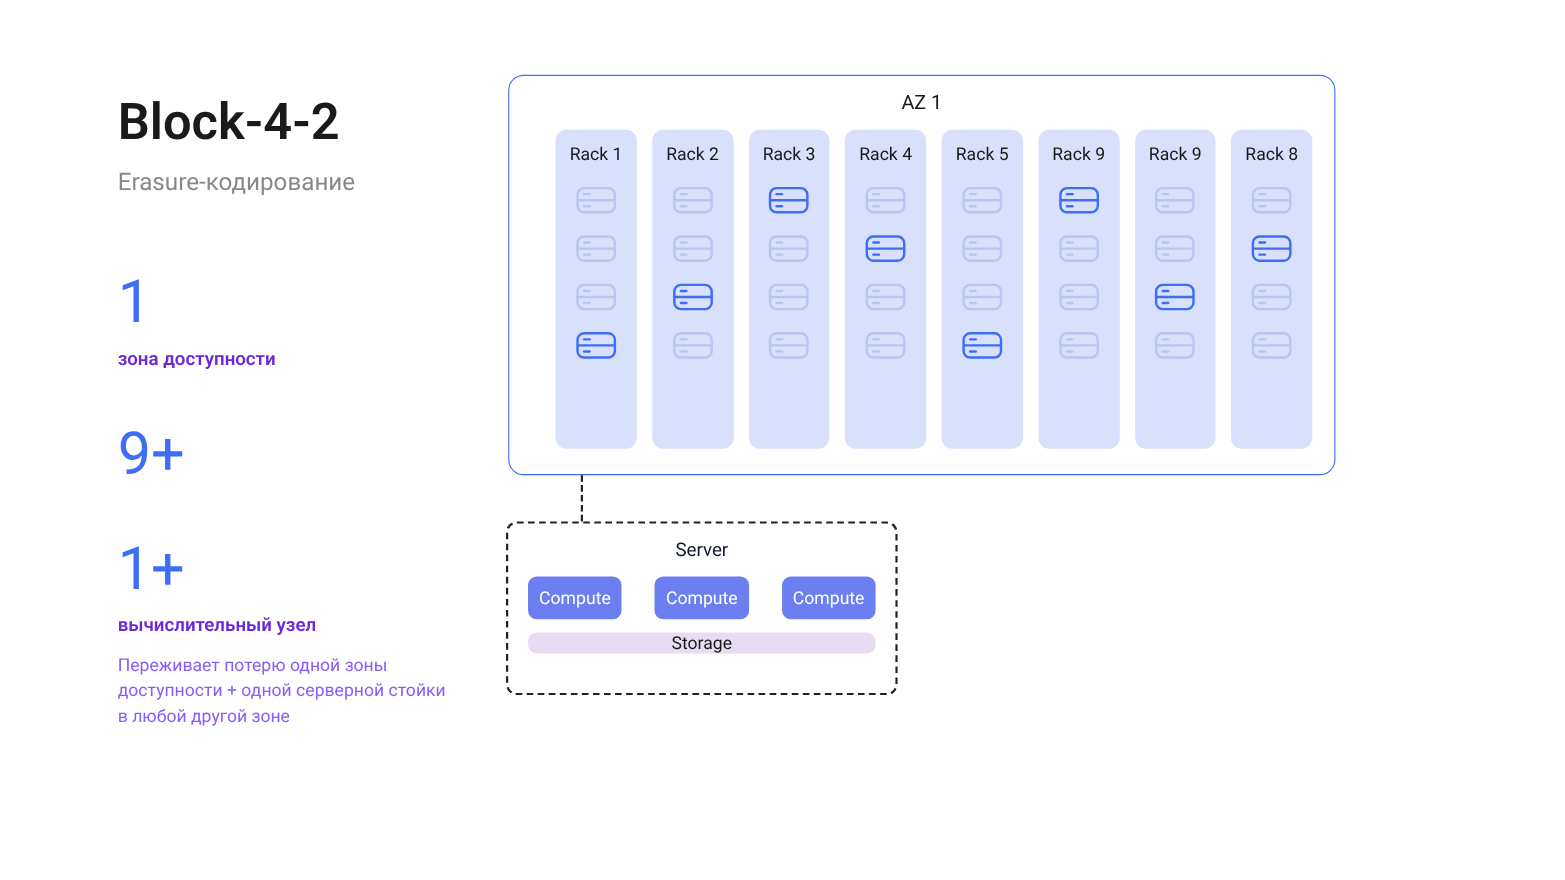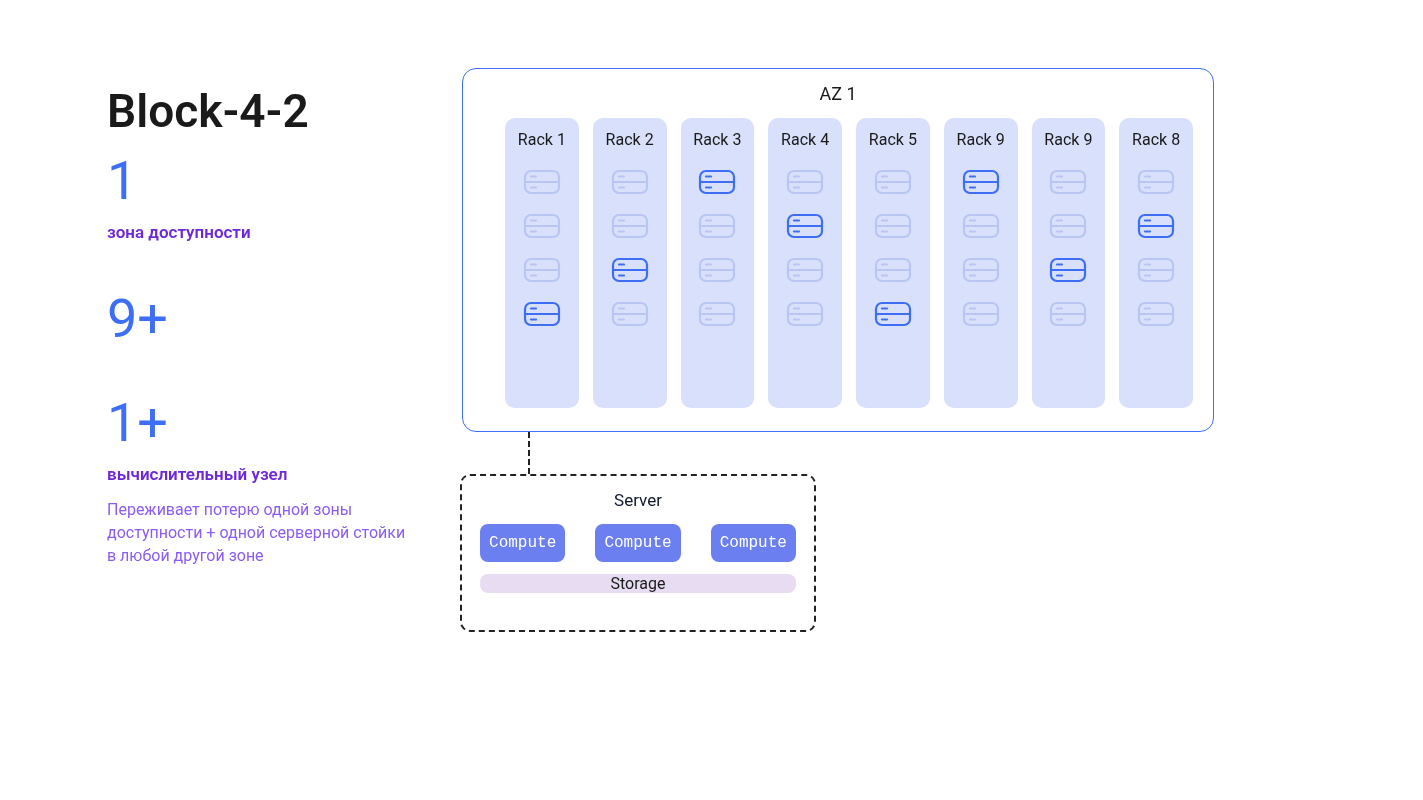--- a/index.html
+++ b/index.html
@@ -18,29 +18,30 @@
     .rack-label { font-size:16px; color:#1a1a1a; margin-bottom:2px; }
     .disk { width:38px; height:26px; }
     .disk rect.body { fill:none; stroke-width:2.2; rx:6; ry:6; }
     .disk line { stroke-width:2.2; }
     .disk .dot { stroke-width:2.2; stroke-linecap:round; }
     .disk.faded .body, .disk.faded line, .disk.faded .dot { stroke:#b9c5f3; }
     .disk.active .body, .disk.active line, .disk.active .dot { stroke:#3d6ef5; }
     .connector { position:absolute; left:528px; top:432px; width:0; height:42px; border-left:2px dashed #222; }
     .server-box { position:absolute; left:460px; top:474px; width:356px; height:158px; border:2px dashed #222; border-radius:10px; padding:14px 18px 18px 18px; }
     .server-title { text-align:center; font-size:17px; color:#0f172a; margin-bottom:14px; }
-    .compute-row { display:flex; gap:30px; margin-bottom:12px;font-family:Liberation Mono, monospace; }
+    .compute-row { display:flex; gap:30px; margin-bottom:12px; }
     .compute { flex:1; background:#6b7ff0; color:#fff; border-radius:8px; text-align:center; padding:10px 0; font-size:16px; }
     .storage { background:#e8dcf2; border-radius:8px; text-align:center; padding:0 0; font-size:16px; color:#1a1a1a; }
   </style>
 </head>
 <body>
 
 <div class="left-col">
   <div class="title">Block-4-2</div>
+  <div class="subtitle">Erasure-кодирование</div>
   <div id="stats">
       <div class="stat">
         <div class="stat-num">1</div>
         <div class="stat-label">зона доступности</div>
       </div>
       <div class="stat">
         <div class="stat-num">9+</div>
       </div>
       <div class="stat">
         <div class="stat-num">1+</div>

